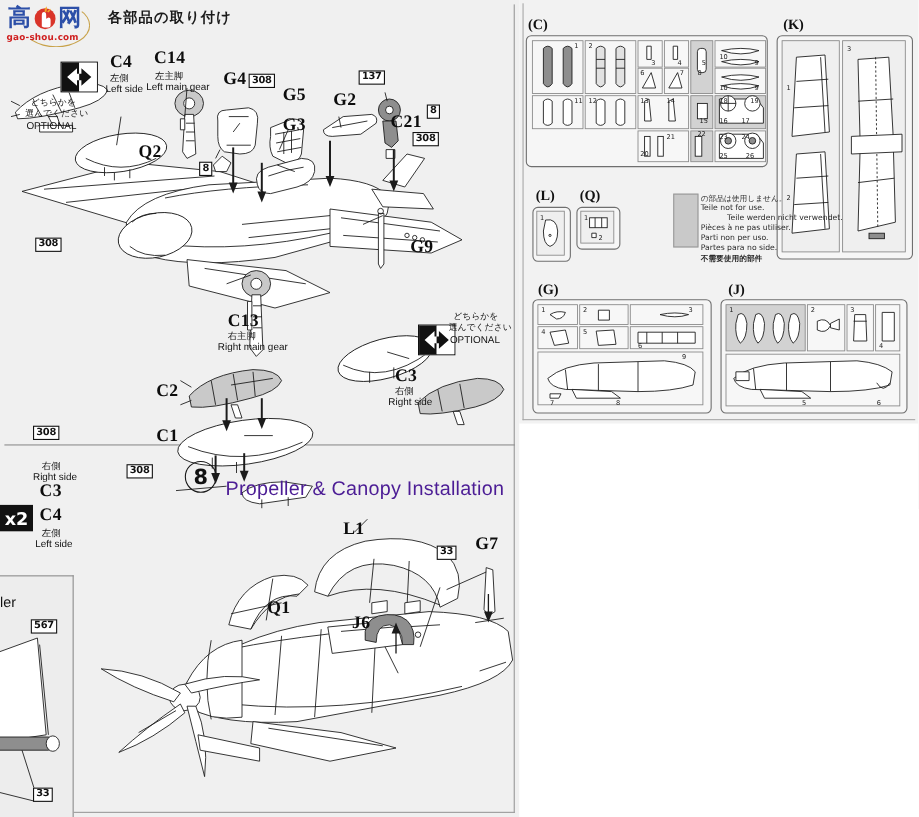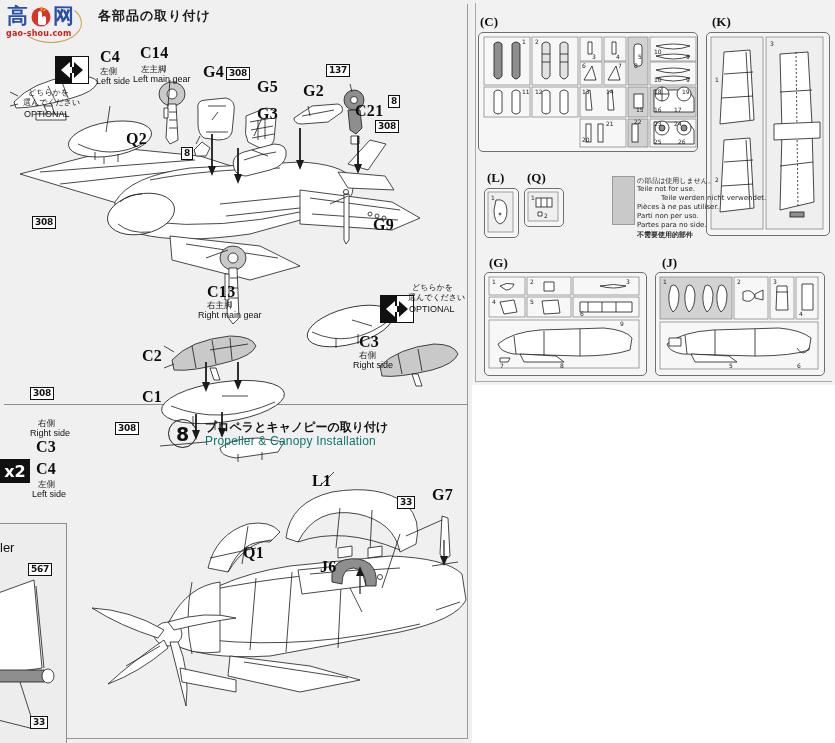--- a/index.html
+++ b/index.html
@@ -69,21 +69,21 @@
   #hdr-en{position:absolute;left:98px;top:25px;font-size:14px;color:#111;letter-spacing:.4px;}
 
   
   .step-badge{
     position:absolute;width:27px;height:27px;border-radius:50%;
     border:1.6px solid #1a1a1a;color:#111;font-size:19px;font-weight:bold;
     display:flex;align-items:center;justify-content:center;
     font-family:"DejaVu Sans", sans-serif;background:transparent;
   }
   .step-jp{position:absolute;font-size:12px;color:#111;font-family:"DejaVu Sans", sans-serif;font-weight:bold;}
-  .step-en{position:absolute;font-size:12px;color:#0f766e;letter-spacing:.2px;}
+  .step-en{position:absolute;font-size:18px;color:#4c1d95;letter-spacing:.2px;}
 
   
   .lbl{position:absolute;color:#0d0d0d;font-family:"Liberation Serif", serif;}
   .lbl-big{font-size:16px;font-weight:bold;letter-spacing:.3px;}
   .lbl-jp{font-size:8.5px;font-family:"DejaVu Sans", sans-serif;color:#111;}
   .lbl-en{font-size:9px;font-family:"Liberation Sans", sans-serif;color:#111;}
 
   
   .tag{
     position:absolute;border:1.4px solid #111;background:#fff;color:#111;
@@ -407,21 +407,20 @@
       <polygon points="18,5 27,13 18,21 18,16 16,16 16,10 18,10" fill="#111111"></polygon>
     </svg>
   </div>
   <div class="opt-text" style="left:412px;top:283px;">どちらかを</div>
   <div class="opt-text" style="left:408px;top:293px;">選んでください</div>
   <div class="opt-en" style="left:409px;top:304px;">OPTIONAL</div>
 
   <div id="x2badge">x2</div>
 
   <div class="step-badge" style="left:168px;top:419px;">8</div>
-  <div class="step-jp" style="left:205px;top:419px;">プロペラとキャノピーの取り付け</div>
   <div class="step-en" style="left:205px;top:434px;">Propeller &amp; Canopy Installation</div>
 
   <svg class="art" style="left:60px;top:470px;width:412px;height:268px;" viewBox="0 0 412 268">
     <g class="ln thin">
 
       <path class="fillw" d="M110 150 Q150 108 230 96 L330 86 Q386 88 402 104 L406 130 Q396 150 340 162 L210 186 Q140 190 110 172 Z"></path>
       <path d="M150 120 Q230 104 340 98"></path>
       <path d="M150 170 Q250 180 360 154"></path>
       <path d="M196 108 L190 180"></path>
       <path d="M232 102 L226 182"></path>

